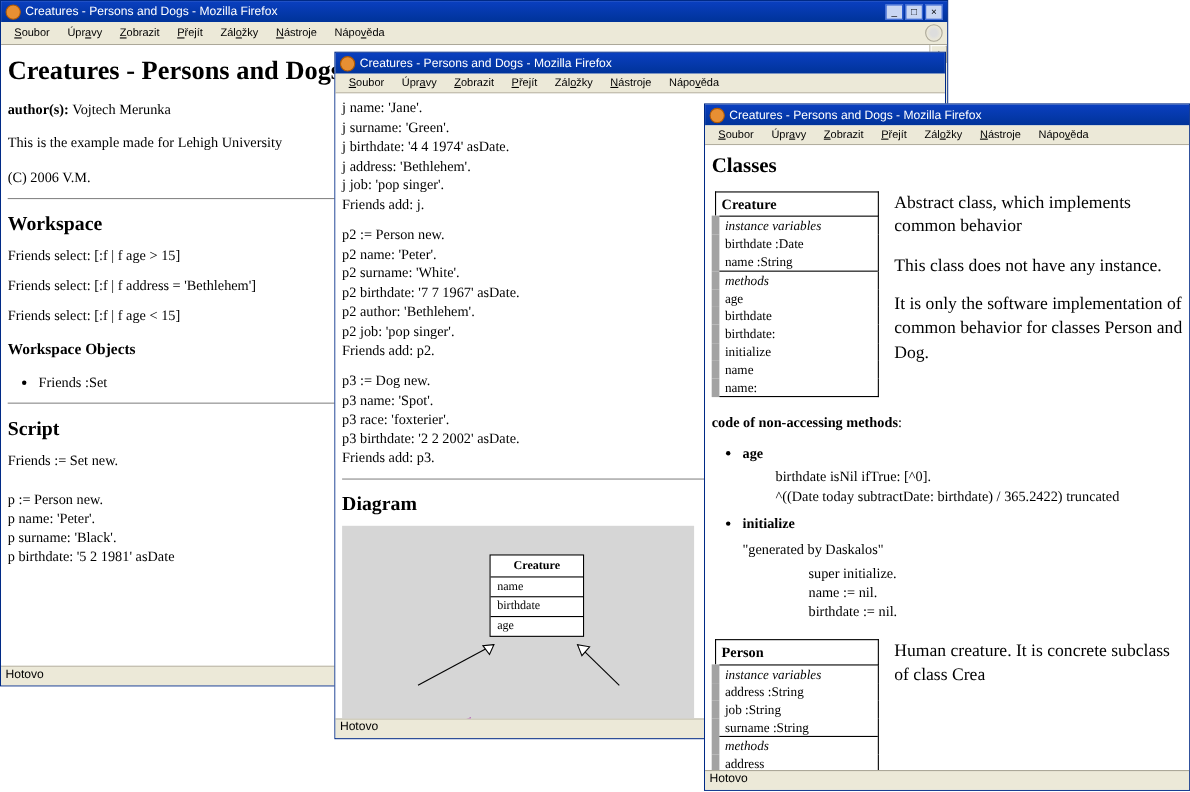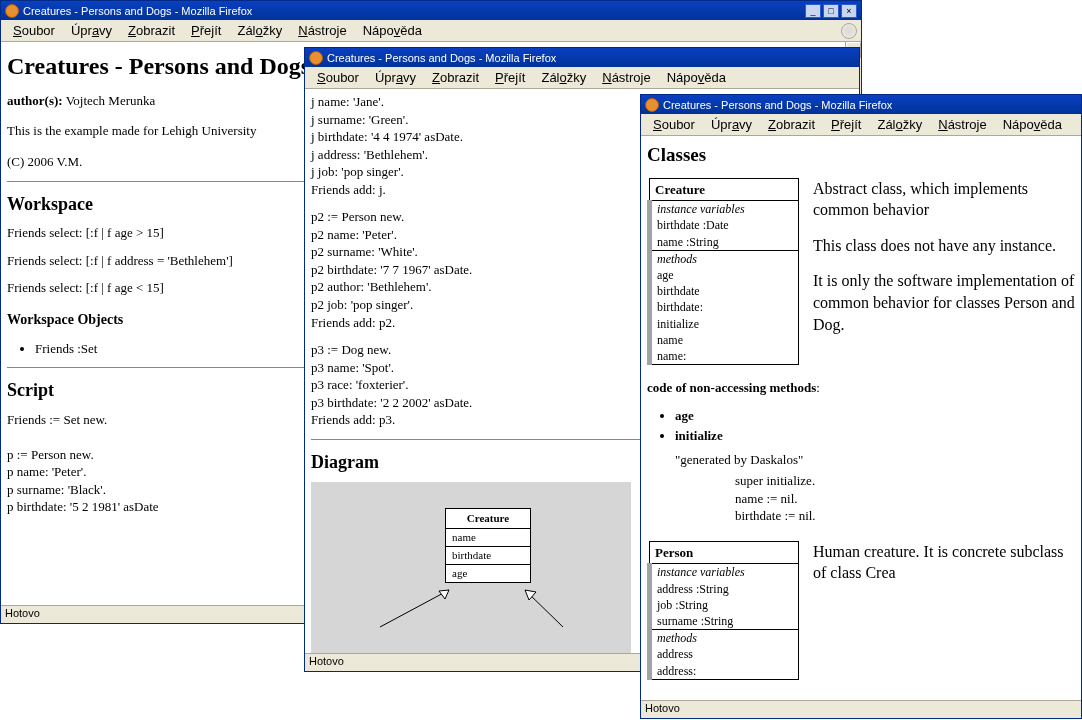--- a/index.html
+++ b/index.html
@@ -49,21 +49,21 @@
     color: #000;
     display: flex;
     align-items: center;
     justify-content: center;
     cursor: default;
   }
   .menubar {
     background: #ece9d8;
     border-bottom: 1px solid #aca899;
     font-family: Tahoma, sans-serif;
-    font-size: 13px;
+    font-size: 10px;
     padding: 2px 4px;
     display: flex;
     align-items: center;
   }
   .menubar .mitem {
     padding: 1px 8px;
     cursor: default;
   }
   .menubar .mitem u { text-decoration: underline; }
   .throbber {
@@ -147,21 +147,21 @@
   }
   .class-table th {
     border: 1px solid #000;
     text-align: left;
     padding: 2px 5px;
     font-weight: bold;
     font-size: 13px;
     background: #fff;
   }
   .class-table td {
-    border-left: 5px solid #a3a3a3;
+    border-left: 7px solid #a3a3a3;
     border-right: 1px solid #000;
     padding: 0px 5px;
     font-size: 12px;
   }
   .class-table .sec {
     border-top: 1px solid #000;
     font-style: italic;
   }
   .class-table tr:last-child td { border-bottom: 1px solid #000; }
 
@@ -358,20 +358,24 @@
         <p style="margin-top:14px;">This class does not have any instance.</p>
         <p style="margin-top:14px;">It is only the software implementation of common behavior for classes Person and Dog.</p>
       </div>
     </div>
 
     <p style="margin-top:6px;"><b>code of non-accessing methods</b>:</p>
 
     <ul class="bul" style="margin-top:10px;">
       <li>
         <span class="method-name">age</span>
+        <div class="method-body">
+          <div>birthdate isNil ifTrue: [^0].</div>
+          <div>^((Date today subtractDate: birthdate) / 365.2422) truncated</div>
+        </div>
       </li>
       <li>
         <span class="method-name">initialize</span>
         <div style="margin-top:6px;">"generated by Daskalos"</div>
         <div class="method-body" style="margin-left:60px;">
           <div>super initialize.</div>
           <div>name := nil.</div>
           <div>birthdate := nil.</div>
         </div>
       </li>

